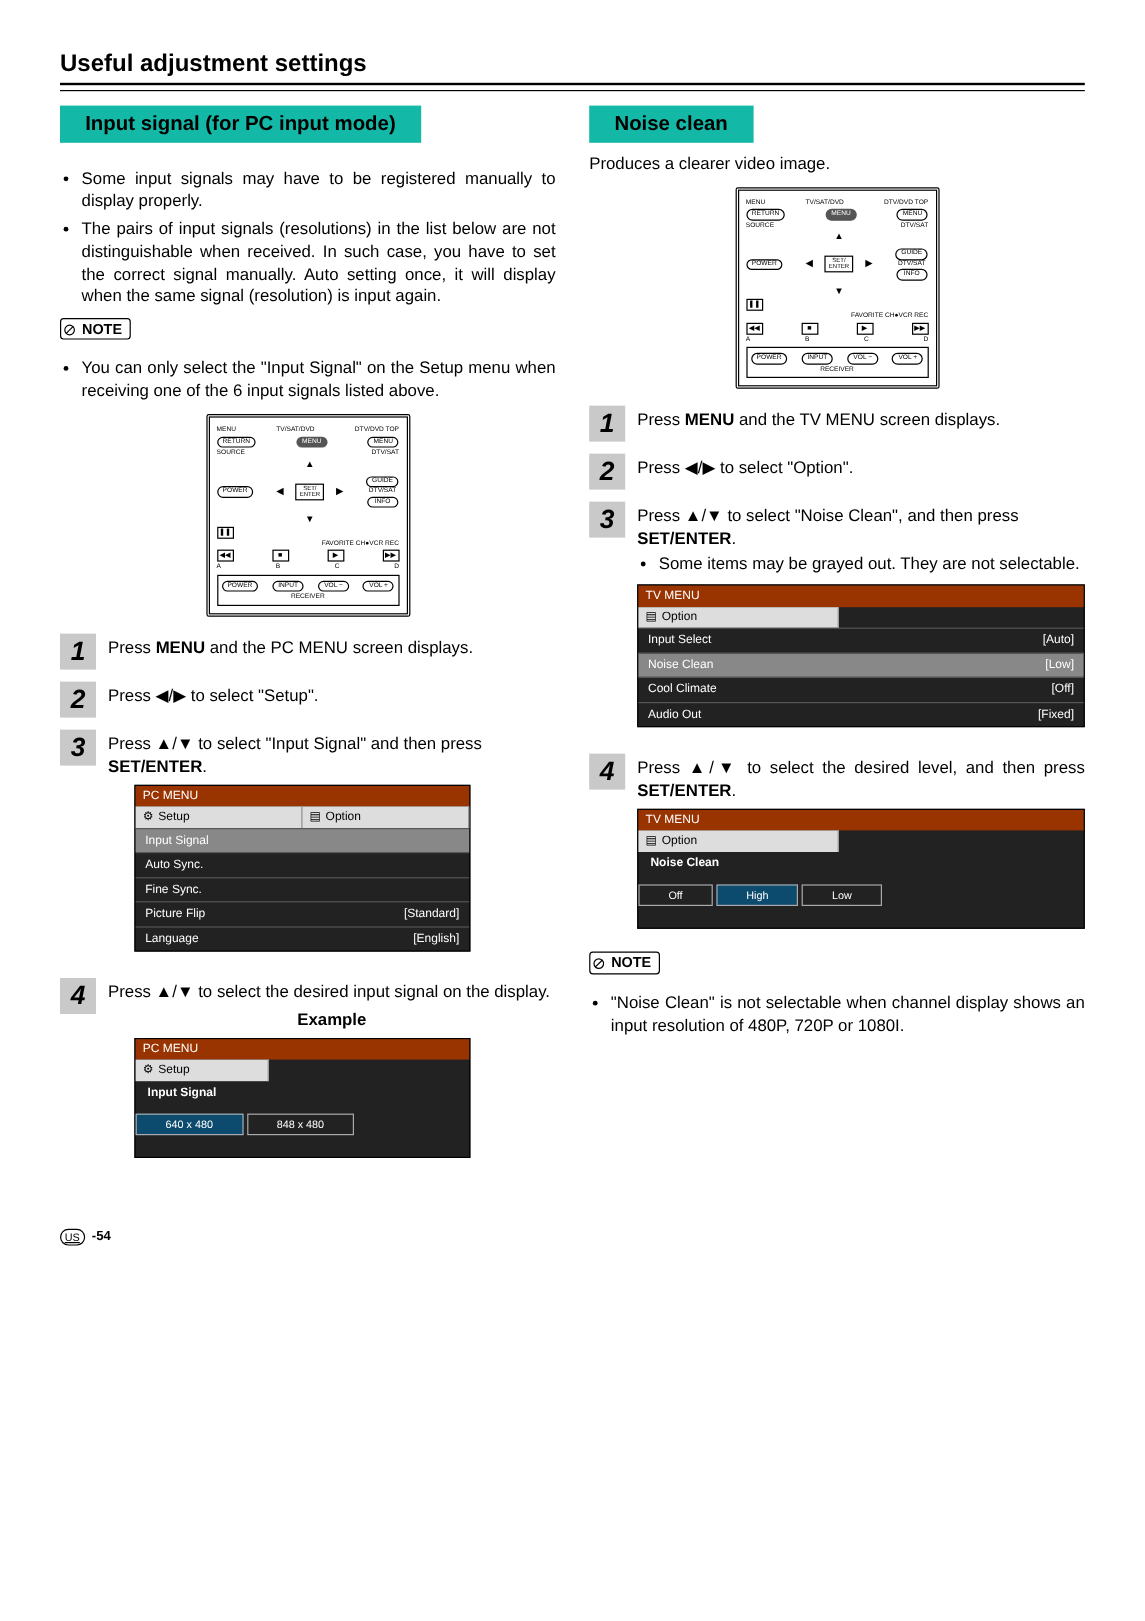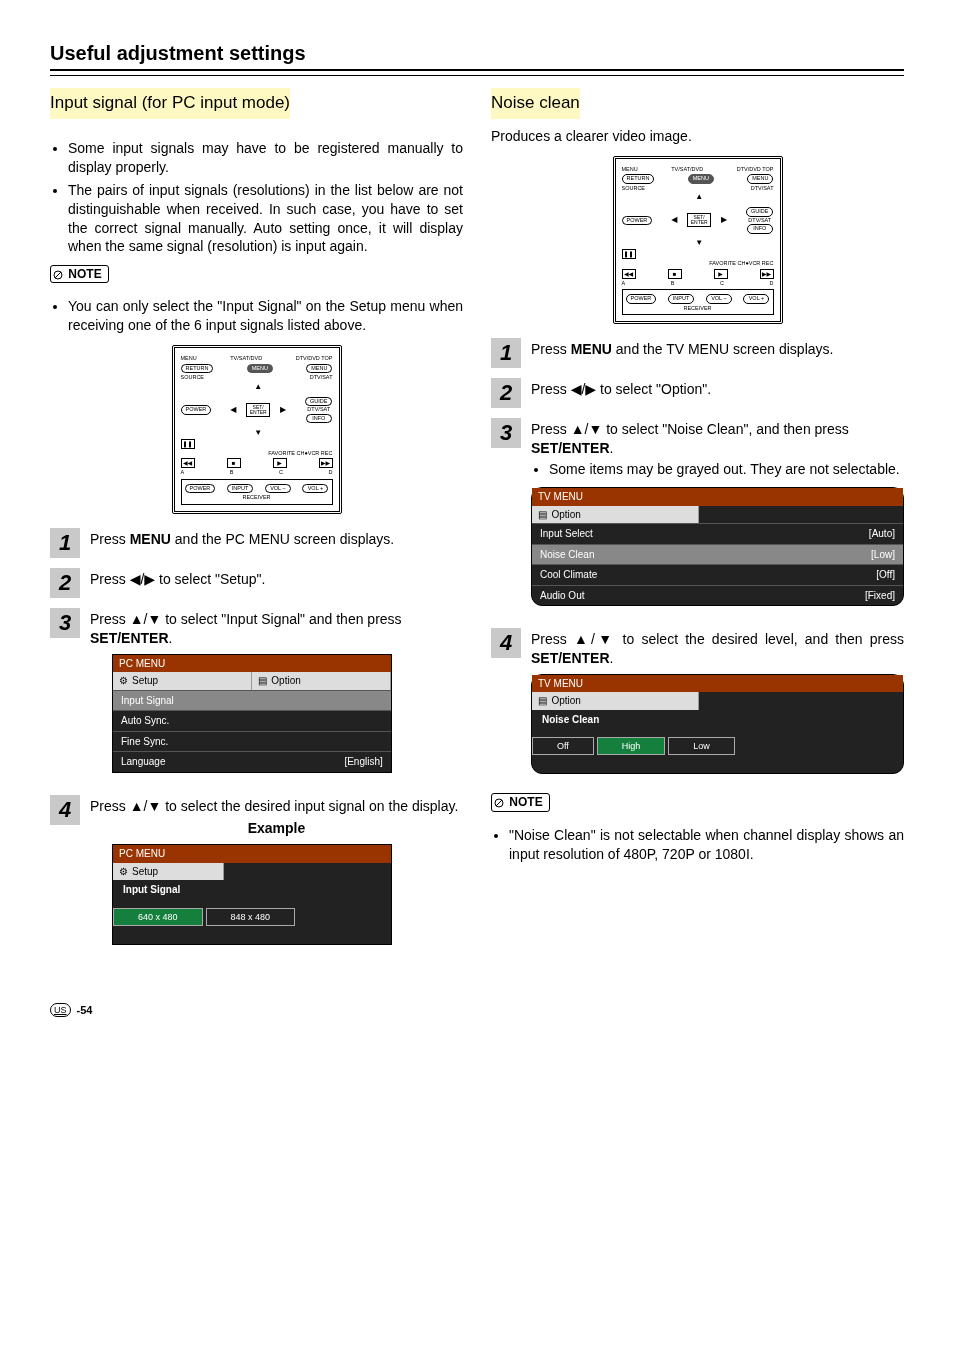--- a/index.html
+++ b/index.html
@@ -17,24 +17,24 @@
     font-size: 20px;
     border-bottom: 2px solid #000;
     padding-bottom: 2px;
     margin-bottom: 4px;
   }
   .under-rule { border-top: 1px solid #000; margin-bottom: 12px; }
   .columns { display: flex; gap: 28px; }
   .col { flex: 1 1 0; }
   .topic-chip {
     display: inline-block;
-    background: #fef9c3;
+    background: #14b8a6;
     font-size: 17px;
-    font-weight: normal;
-    padding: 4px 0;
+    font-weight: bold;
+    padding: 4px 21px;
     margin-bottom: 8px;
   }
   ul.bullets { margin: 12px 0 8px 0; padding-left: 18px; }
   ul.bullets li { margin-bottom: 4px; text-align: justify;}
   table.res-table {
     border-collapse: collapse;
     margin: 4px auto 12px auto;
     width: 70%;
   }
   table.res-table td {
@@ -88,34 +88,34 @@
     flex:0 0 auto;
   }
   .step-text { flex:1; padding-top:2px; }
   .step-text .jst { text-align: justify; }
   .tri { font-family: Arial; }
   .osd {
     width: 75%; margin: 6px 0 12px 22px;
     background:#222; color:#fff; font-size:11px;
     border:1px solid #000;
   }
-  .osd.wide{width:72%;border-radius:11px;}
+  .osd.wide{width:72%;}
   .osd .hdr { background:#930; padding:2px 6px; font-size:10px;}
   .osd .tabrow { display:flex; }
   .osd .tabrow .tab {
     flex:1; background:#ddd; color:#000; border-right:1px solid #999;
     padding:2px 6px; font-size:10px; display:flex; align-items:center; gap:4px;
   }
   .osd .tabrow .tab .ticon{ font-size:10px;}
   .osd .item { display:flex; justify-content:space-between; padding:3px 8px; border-top:1px solid #555; font-size:10px; }
   .osd .item.sel { background:#888;}
   .osd .sub { padding:3px 10px; font-size:10px; font-weight:bold;}
   .osd .opts { display:flex; flex-direction:row; align-items:center; gap:3px; padding:8px 0 18px 0;}
   .osd .opt { border:1px solid #aaa; padding:2px 24px; font-size:9px; min-width:60px; text-align:center;}
-  .osd .opt.sel{background:#15803d;}
+  .osd .opt.sel{background:#0c4a6e;}
   .example-lbl{ text-align:center; font-weight:bold; margin:4px 0 2px 0;}
   .footer { margin-top:40px; font-size:11px; display:flex; align-items:center; gap:6px;text-align:center;}
   .us-badge{ border:1px solid #000; border-radius:8px; padding:0 3px; font-size:9px; text-decoration:underline;}
 </style>
 </head>
 <body>
 
 <div class="section-title-line">Useful adjustment settings</div>
 <div class="under-rule"></div>
 
@@ -240,20 +240,24 @@
             </div>
           <div class="item">
               <span>Auto Sync.</span>
               <span></span>
             </div>
           <div class="item">
               <span>Fine Sync.</span>
               <span></span>
             </div>
           <div class="item">
+              <span>Picture Flip</span>
+              <span>[Standard]</span>
+            </div>
+          <div class="item">
               <span>Language</span>
               <span>[English]</span>
             </div>
         </div>
       </div>
     </div>
     <div class="step">
       <div class="step-num">4</div>
       <div class="step-text">
         <span>Press ▲/▼ to select the desired input signal on the display.</span>

